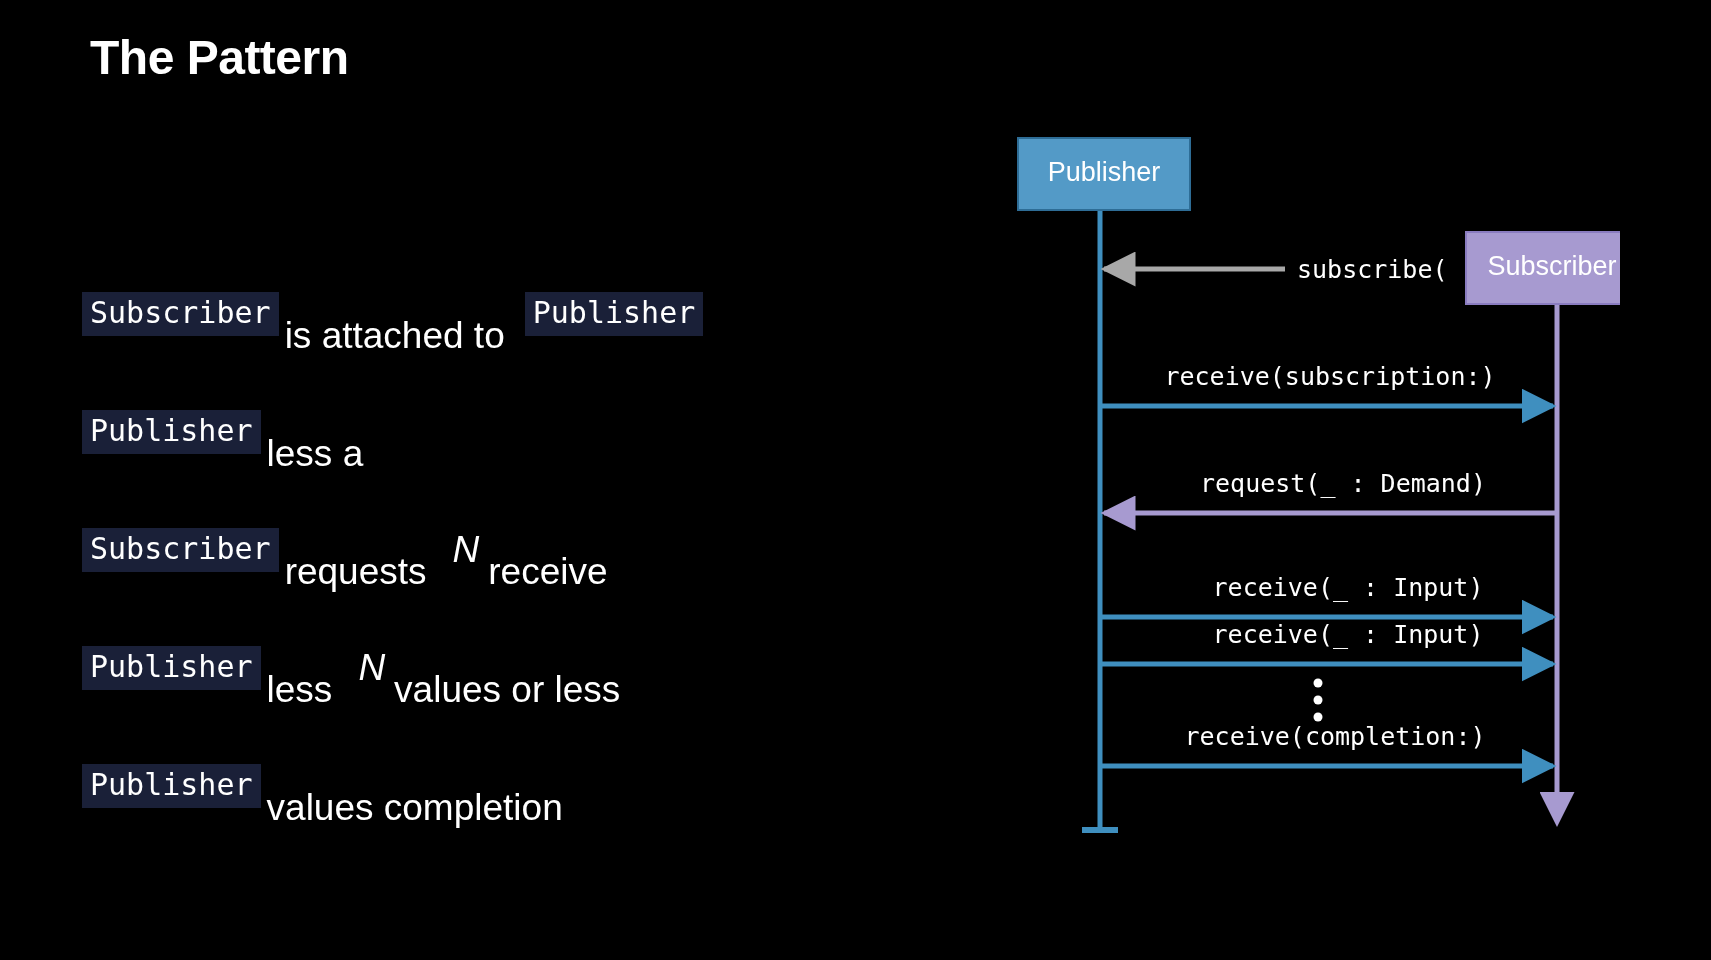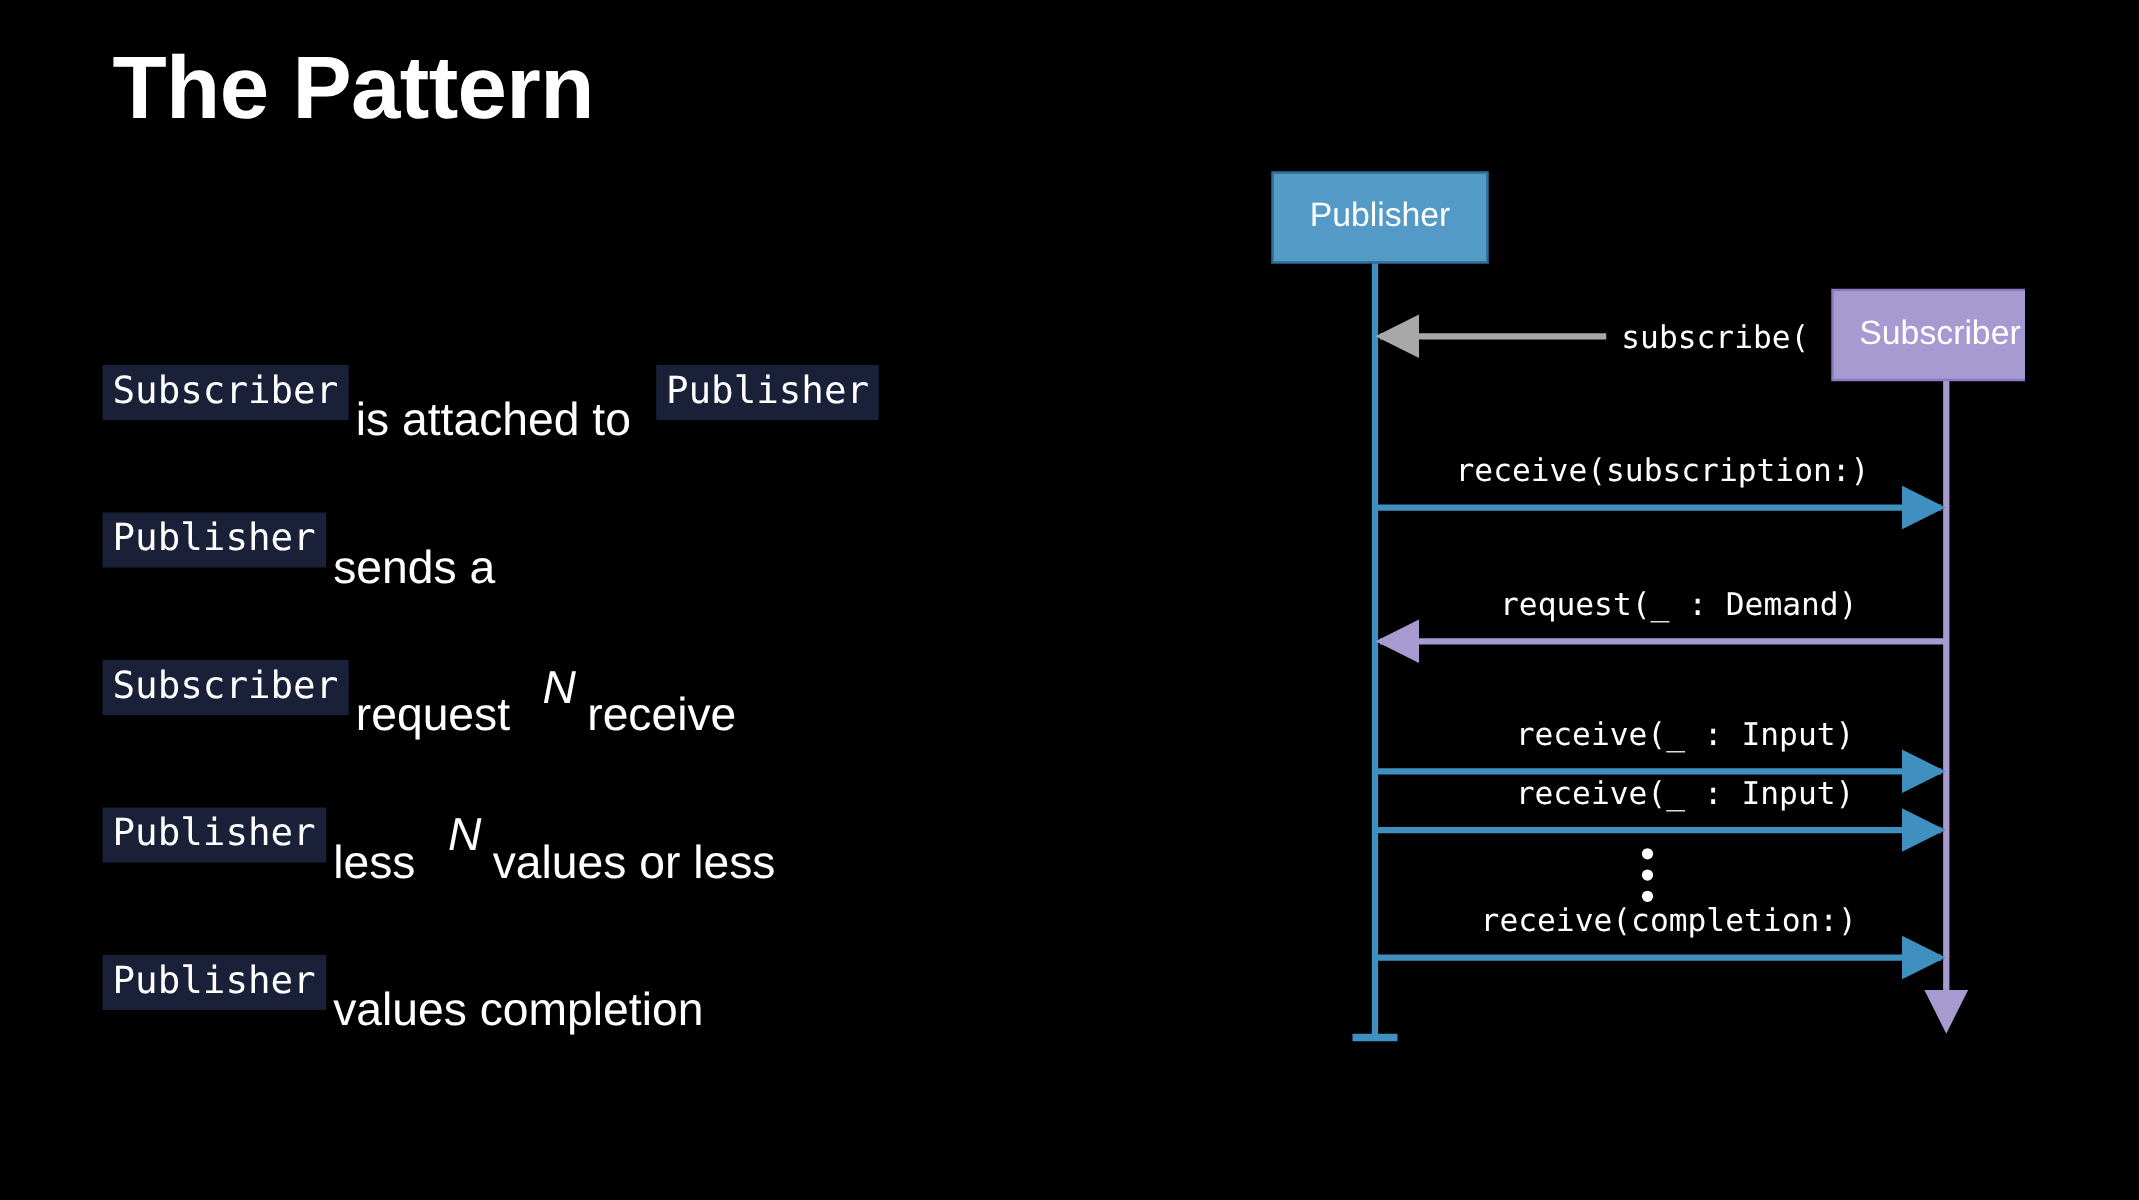--- a/index.html
+++ b/index.html
@@ -14,21 +14,21 @@
     overflow: hidden;
     font-family: "Liberation Sans", sans-serif;
     color: #ffffff;
   }
 
   
   #page-title {
     position: absolute;
     left: 90px;
     top: 30px;
-    font-size: 71px;
+    font-size: 48px;
     font-weight: bold;
     letter-spacing: -0.5px;
     color: #ffffff;
     white-space: nowrap;
   }
 
   
   #bullet-list {
     position: absolute;
     left: 82px;
@@ -99,26 +99,26 @@
 <div id="bullet-list">
 
   <div class="bullet-line">
     <span class="seg code">Subscriber</span>
     <span class="seg plain">is attached to</span>
     <span class="seg code">Publisher</span>
   </div>
 
   <div class="bullet-line">
     <span class="seg code">Publisher</span>
-    <span class="seg plain">sends a</span>
+    <span class="seg plain">less a</span>
   </div>
 
   <div class="bullet-line">
     <span class="seg code">Subscriber</span>
-    <span class="seg plain">request</span>
+    <span class="seg plain">requests</span>
     <span class="seg ital">N</span>
     <span class="seg plain">receive</span>
   </div>
 
   <div class="bullet-line">
     <span class="seg code">Publisher</span>
     <span class="seg plain">less</span>
     <span class="seg ital">N</span>
     <span class="seg plain">values or less</span>
   </div>

